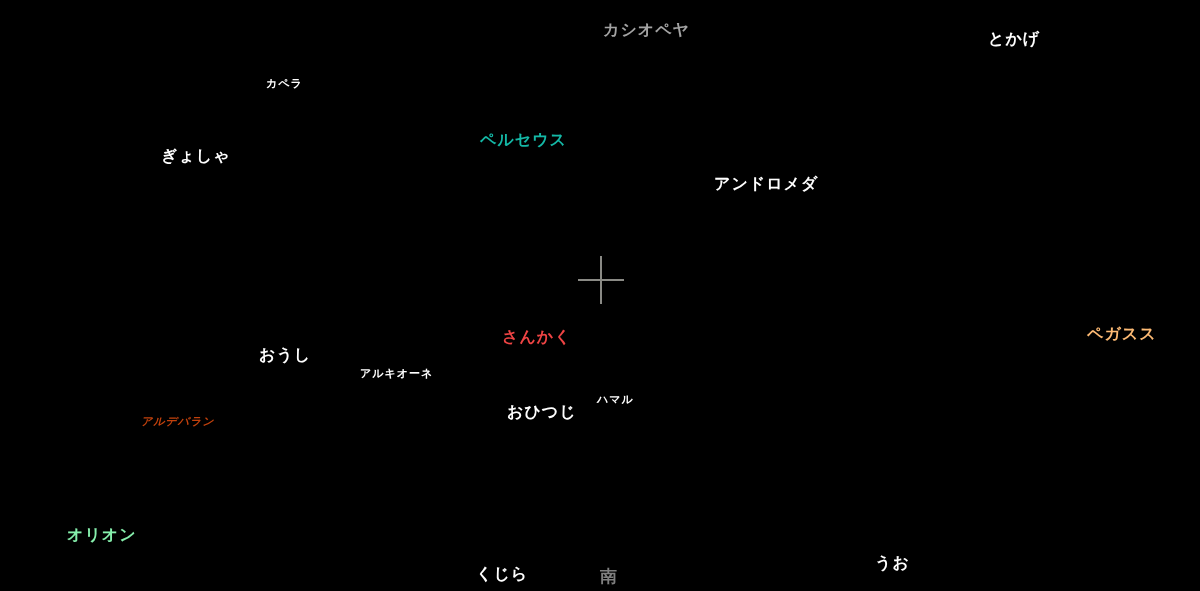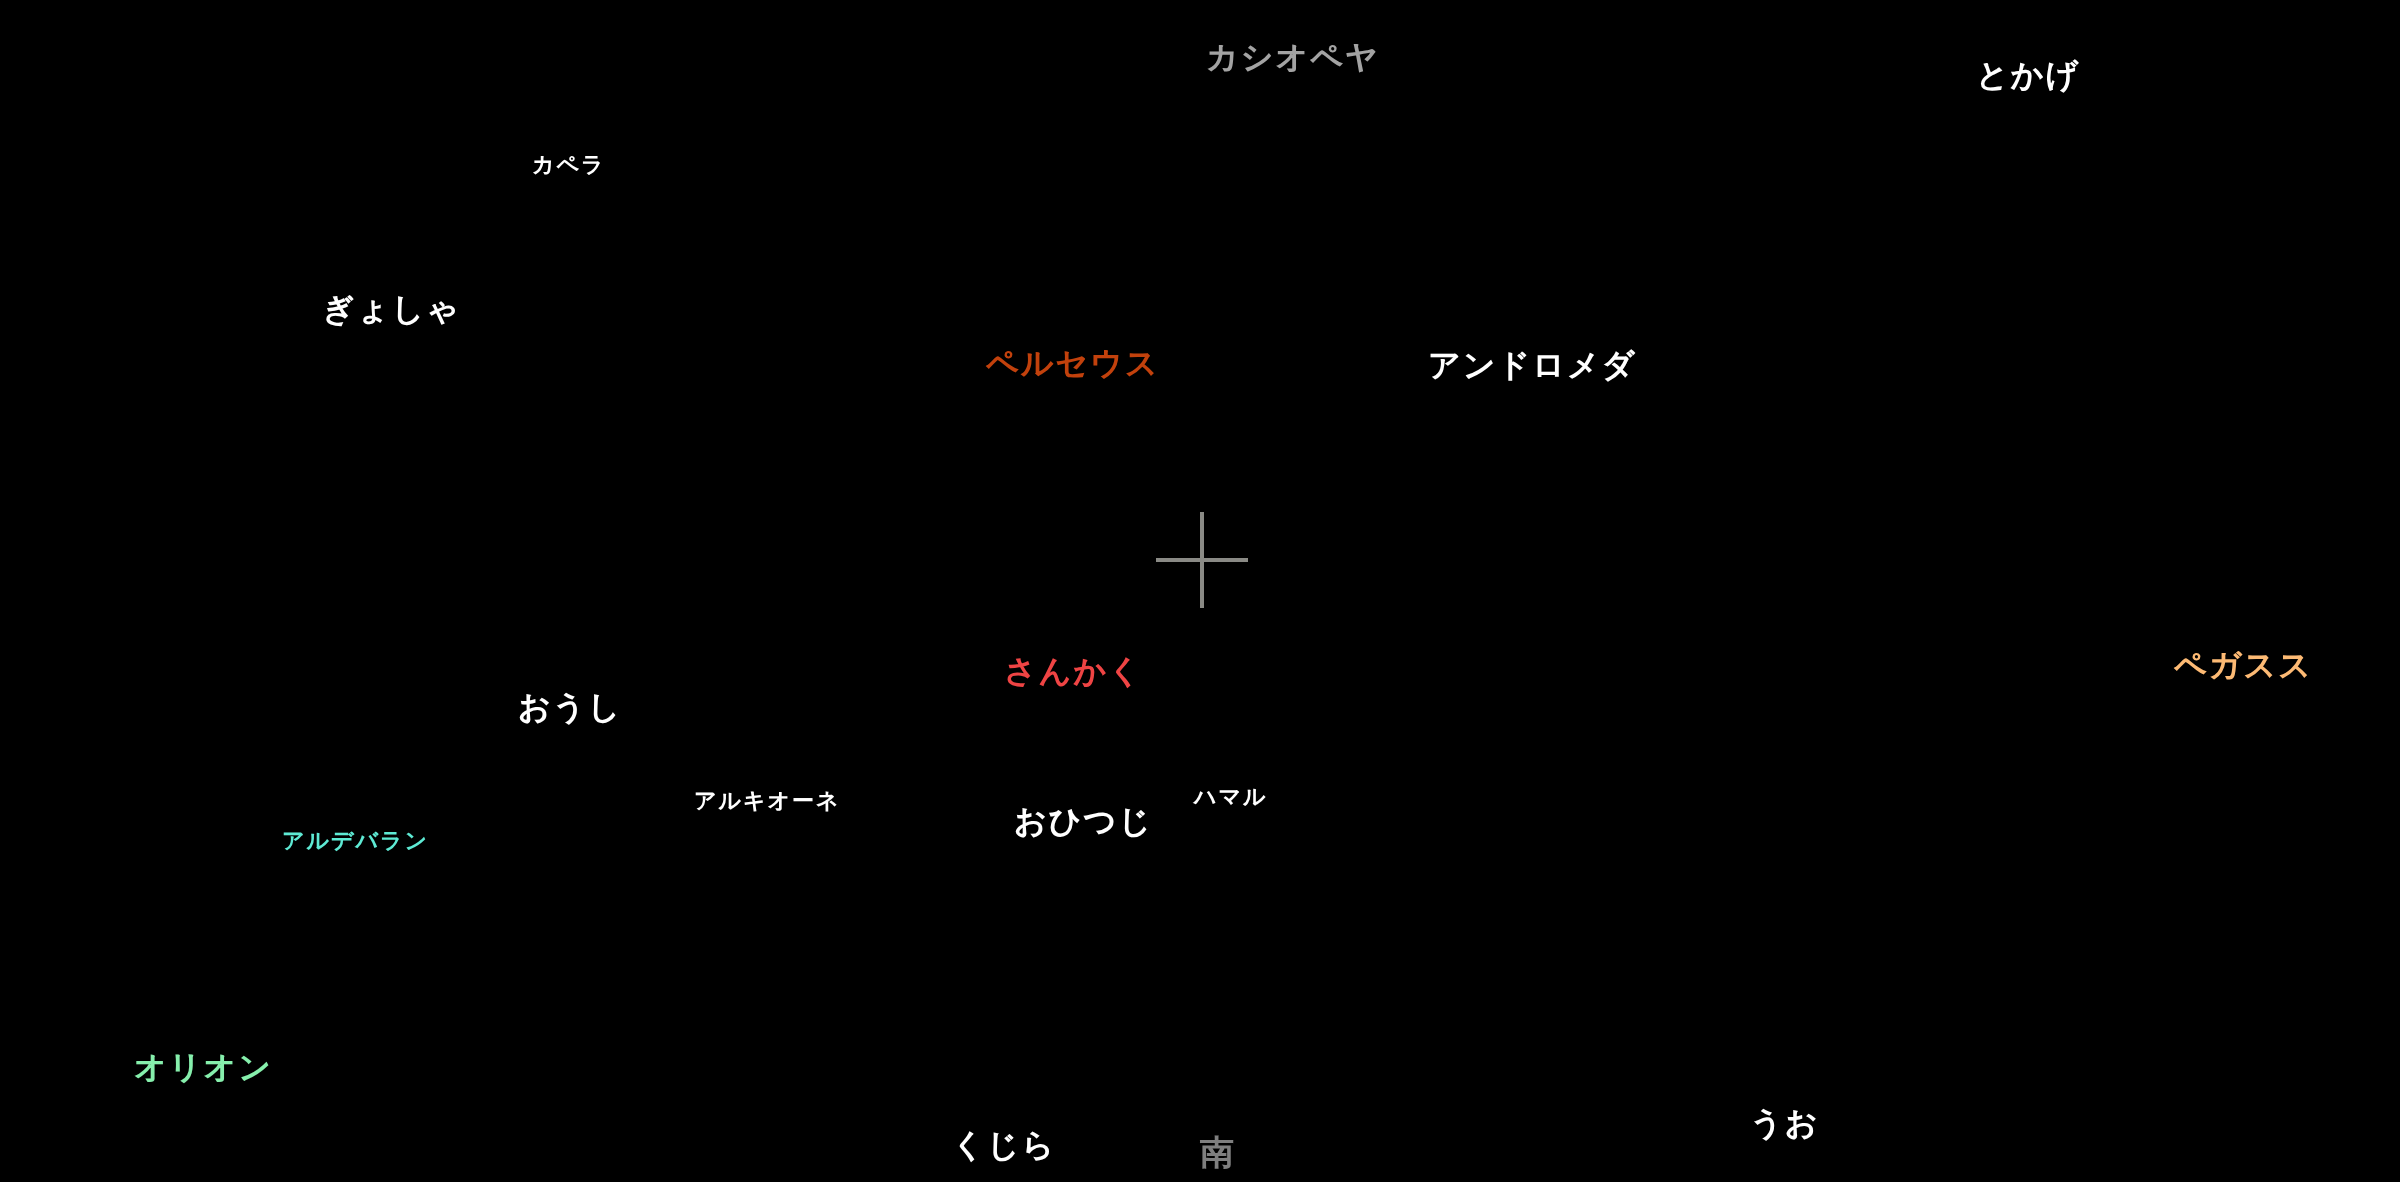--- a/index.html
+++ b/index.html
@@ -73,27 +73,27 @@
 
   <div class="crosshair" style="width: 46px; height: 48px; left: 578px; top: 256px;">
     <div class="h-arm" style="background: rgb(138, 138, 133);"></div>
     <div class="v-arm" style="background: rgb(138, 138, 133);"></div>
   </div>
 
   <div class="label-direction" style="left: 600px; top: 568px; color: rgb(127, 127, 127);">南</div>
 
 <div class="label label-constellation" style="left: 603px; top: 22px; color: #a3a3a3;">カシオペヤ</div>
     <div class="label label-constellation" style="left: 988px; top: 31px; color: rgb(255, 255, 255);">とかげ</div>
-    <div class="label label-constellation" style="left: 493px; top: 132px; color: #c2410c; margin-top: 43px;">ペルセウス</div>
+    <div class="label label-constellation" style="left: 480px; top: 132px; color: #14b8a6;">ペルセウス</div>
     <div class="label label-constellation" style="left: 161px; top: 148px; color: rgb(255, 255, 255);">ぎょしゃ</div>
     <div class="label label-constellation" style="left: 714px; top: 176px; color: rgb(255, 255, 255);">アンドロメダ</div>
     <div class="label label-constellation" style="left: 502px; top: 329px; color: #ef4444;">さんかく</div>
     <div class="label label-constellation" style="left: 1087px; top: 326px; color: #fdba74;">ペガスス</div>
     <div class="label label-constellation" style="left: 259px; top: 347px; color: rgb(255, 255, 255);">おうし</div>
     <div class="label label-constellation" style="left: 507px; top: 404px; color: rgb(255, 255, 255);">おひつじ</div>
     <div class="label label-constellation" style="left: 67px; top: 527px; color: #86efac;">オリオン</div>
     <div class="label label-constellation" style="left: 476px; top: 566px; color: rgb(255, 255, 255);">くじら</div>
     <div class="label label-constellation" style="left: 875px; top: 555px; color: rgb(255, 255, 255);">うお</div>
     <div class="label label-star" style="left: 266px; top: 78px; color: rgb(255, 255, 255);">カペラ</div>
-    <div class="label label-star" style="left: 347px; top: 368px; color: rgb(255, 255, 255); margin-top: 28px;">アルキオーネ</div>
+    <div class="label label-star" style="left: 360px; top: 368px; color: rgb(255, 255, 255);">アルキオーネ</div>
     <div class="label label-star" style="left: 597px; top: 394px; color: rgb(255, 255, 255);">ハマル</div>
-    <div class="label label-star" style="left: 141px; top: 416px; color: #5eead4;">アルデバラン</div>
+    <div class="label label-star" style="left: 141px; top: 416px; color: #c2410c; font-style: italic;">アルデバラン</div>
   </div>
 
 </body></html>

